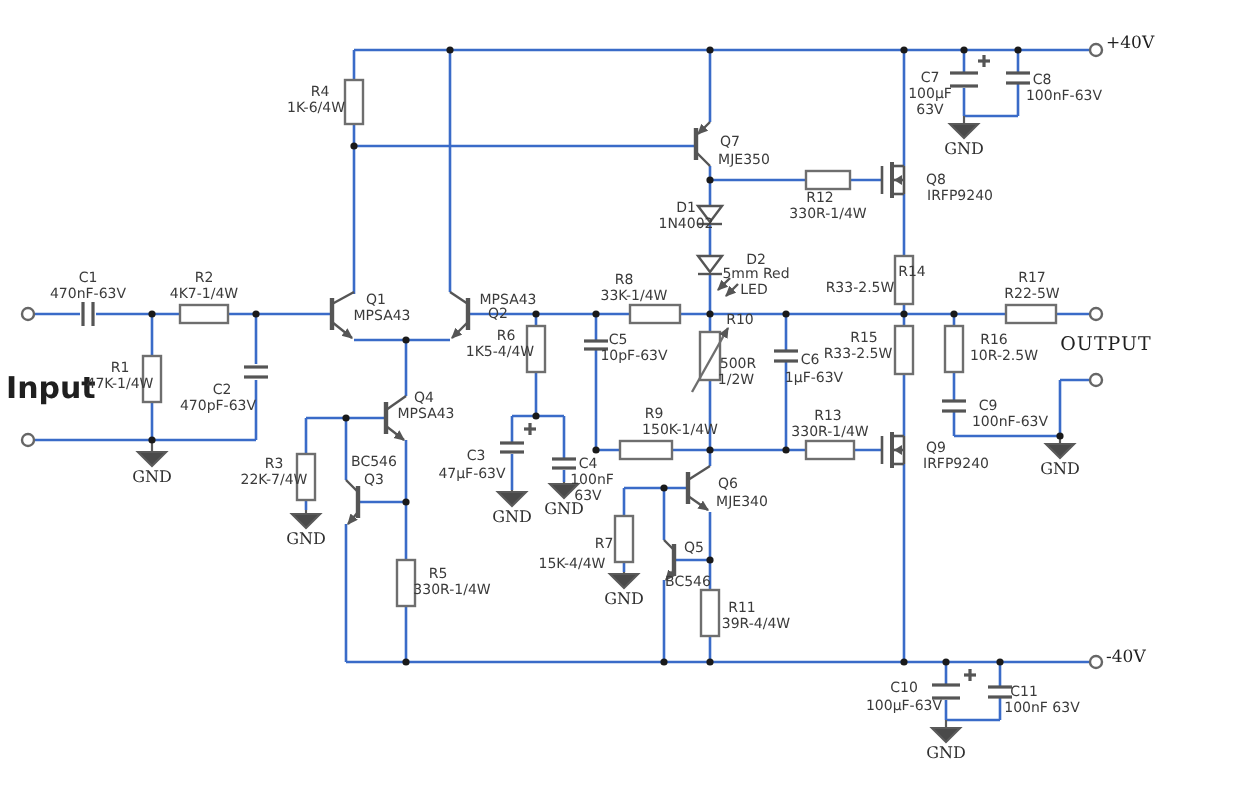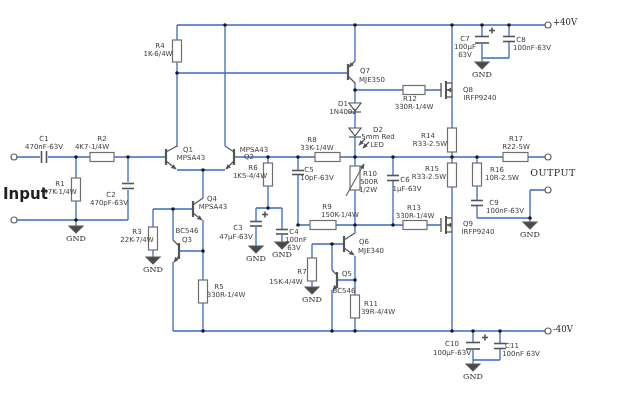--- a/index.html
+++ b/index.html
@@ -286,21 +286,21 @@
 </svg>
 
 <span class="lbl inp la" style="left:3px;top:187px">Input</span>
 <span class="lbl io" style="left:553px;top:168px">OUTPUT</span>
 <span class="lbl pwr la" style="left:553px;top:18px">+40V</span>
 <span class="lbl pwr la" style="left:553px;top:325px">-40V</span>
 
 <span class="lbl" style="left:44px;top:136px">C1</span>
 <span class="lbl" style="left:44px;top:144px">470nF-63V</span>
 <span class="lbl" style="left:102px;top:136px">R2</span>
-<span class="lbl" style="left:92px;top:144px">4K7-1/4W</span>
+<span class="lbl" style="left:102px;top:144px">4K7-1/4W</span>
 <span class="lbl" style="left:60px;top:181px">R1</span>
 <span class="lbl" style="left:60px;top:189px">47K-1/4W</span>
 <span class="lbl" style="left:111px;top:192px">C2</span>
 <span class="lbl" style="left:109px;top:200px">470pF-63V</span>
 <span class="lbl" style="left:137px;top:229px">R3</span>
 <span class="lbl" style="left:137px;top:237px">22K-7/4W</span>
 <span class="lbl" style="left:160px;top:43px">R4</span>
 <span class="lbl" style="left:158px;top:51px">1K-6/4W</span>
 <span class="lbl" style="left:188px;top:147px">Q1</span>
 <span class="lbl" style="left:191px;top:155px">MPSA43</span>
@@ -326,42 +326,42 @@
 <span class="lbl" style="left:327px;top:204px">R9</span>
 <span class="lbl" style="left:340px;top:212px">150K-1/4W</span>
 <span class="lbl" style="left:302px;top:269px">R7</span>
 <span class="lbl" style="left:286px;top:279px">15K-4/4W</span>
 <span class="lbl" style="left:347px;top:271px">Q5</span>
 <span class="lbl" style="left:344px;top:288px">BC546</span>
 <span class="lbl" style="left:364px;top:239px">Q6</span>
 <span class="lbl" style="left:371px;top:248px">MJE340</span>
 <span class="lbl" style="left:371px;top:301px">R11</span>
 <span class="lbl" style="left:378px;top:309px">39R-4/4W</span>
-<span class="lbl" style="left:370px;top:171px">R10</span>
+<span class="lbl" style="left:370px;top:157px">R10</span>
 <span class="lbl" style="left:369px;top:179px">500R</span>
 <span class="lbl" style="left:368px;top:187px">1/2W</span>
 <span class="lbl" style="left:405px;top:177px">C6</span>
 <span class="lbl" style="left:407px;top:186px">1µF-63V</span>
 <span class="lbl" style="left:365px;top:68px">Q7</span>
 <span class="lbl" style="left:372px;top:77px">MJE350</span>
 <span class="lbl" style="left:343px;top:101px">D1</span>
 <span class="lbl" style="left:343px;top:109px">1N4002</span>
 <span class="lbl" style="left:378px;top:127px">D2</span>
 <span class="lbl" style="left:378px;top:134px">5mm Red</span>
 <span class="lbl" style="left:377px;top:142px">LED</span>
 <span class="lbl" style="left:410px;top:96px">R12</span>
 <span class="lbl" style="left:414px;top:104px">330R-1/4W</span>
 <span class="lbl" style="left:468px;top:87px">Q8</span>
 <span class="lbl" style="left:480px;top:95px">IRFP9240</span>
 <span class="lbl" style="left:465px;top:36px">C7</span>
 <span class="lbl" style="left:465px;top:44px">100µF</span>
 <span class="lbl" style="left:465px;top:52px">63V</span>
 <span class="lbl" style="left:521px;top:37px">C8</span>
 <span class="lbl" style="left:532px;top:45px">100nF-63V</span>
-<span class="lbl" style="left:428px;top:133px">R14</span>
+<span class="lbl" style="left:456px;top:133px">R14</span>
 <span class="lbl" style="left:430px;top:141px">R33-2.5W</span>
 <span class="lbl" style="left:432px;top:166px">R15</span>
 <span class="lbl" style="left:429px;top:174px">R33-2.5W</span>
 <span class="lbl" style="left:414px;top:205px">R13</span>
 <span class="lbl" style="left:415px;top:213px">330R-1/4W</span>
 <span class="lbl" style="left:468px;top:221px">Q9</span>
 <span class="lbl" style="left:478px;top:229px">IRFP9240</span>
 <span class="lbl" style="left:497px;top:167px">R16</span>
 <span class="lbl" style="left:502px;top:175px">10R-2.5W</span>
 <span class="lbl" style="left:494px;top:200px">C9</span>

